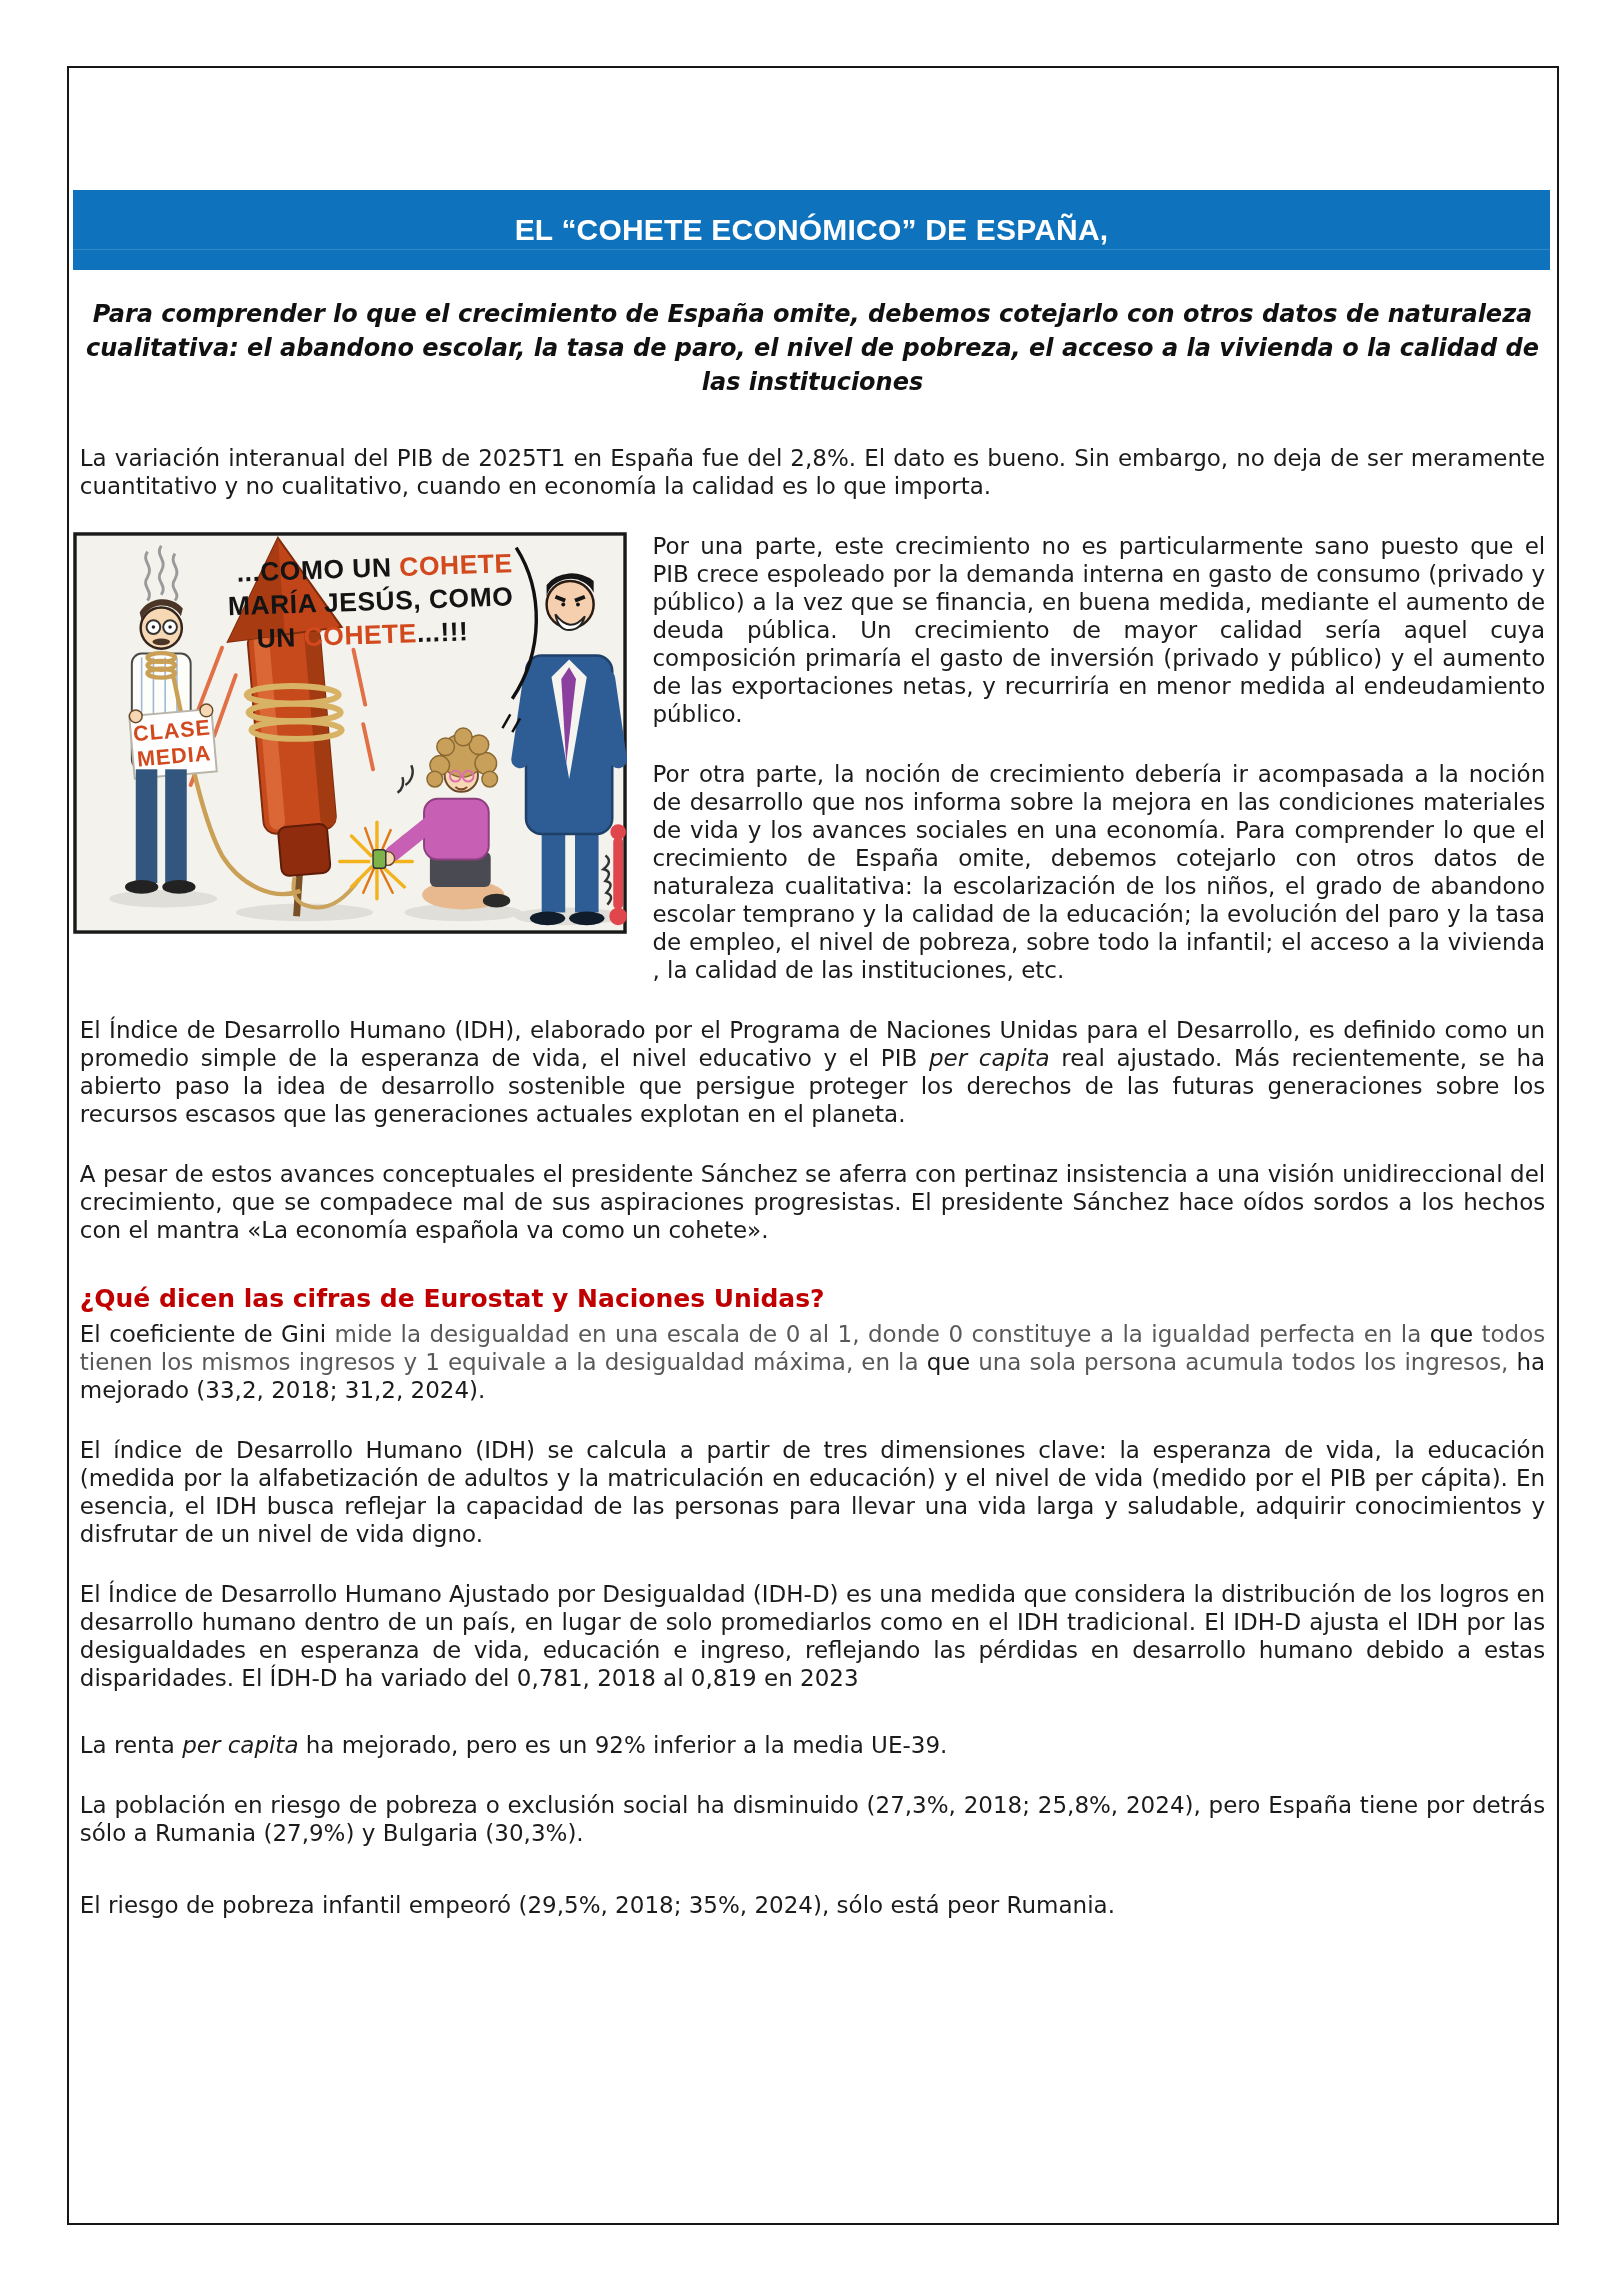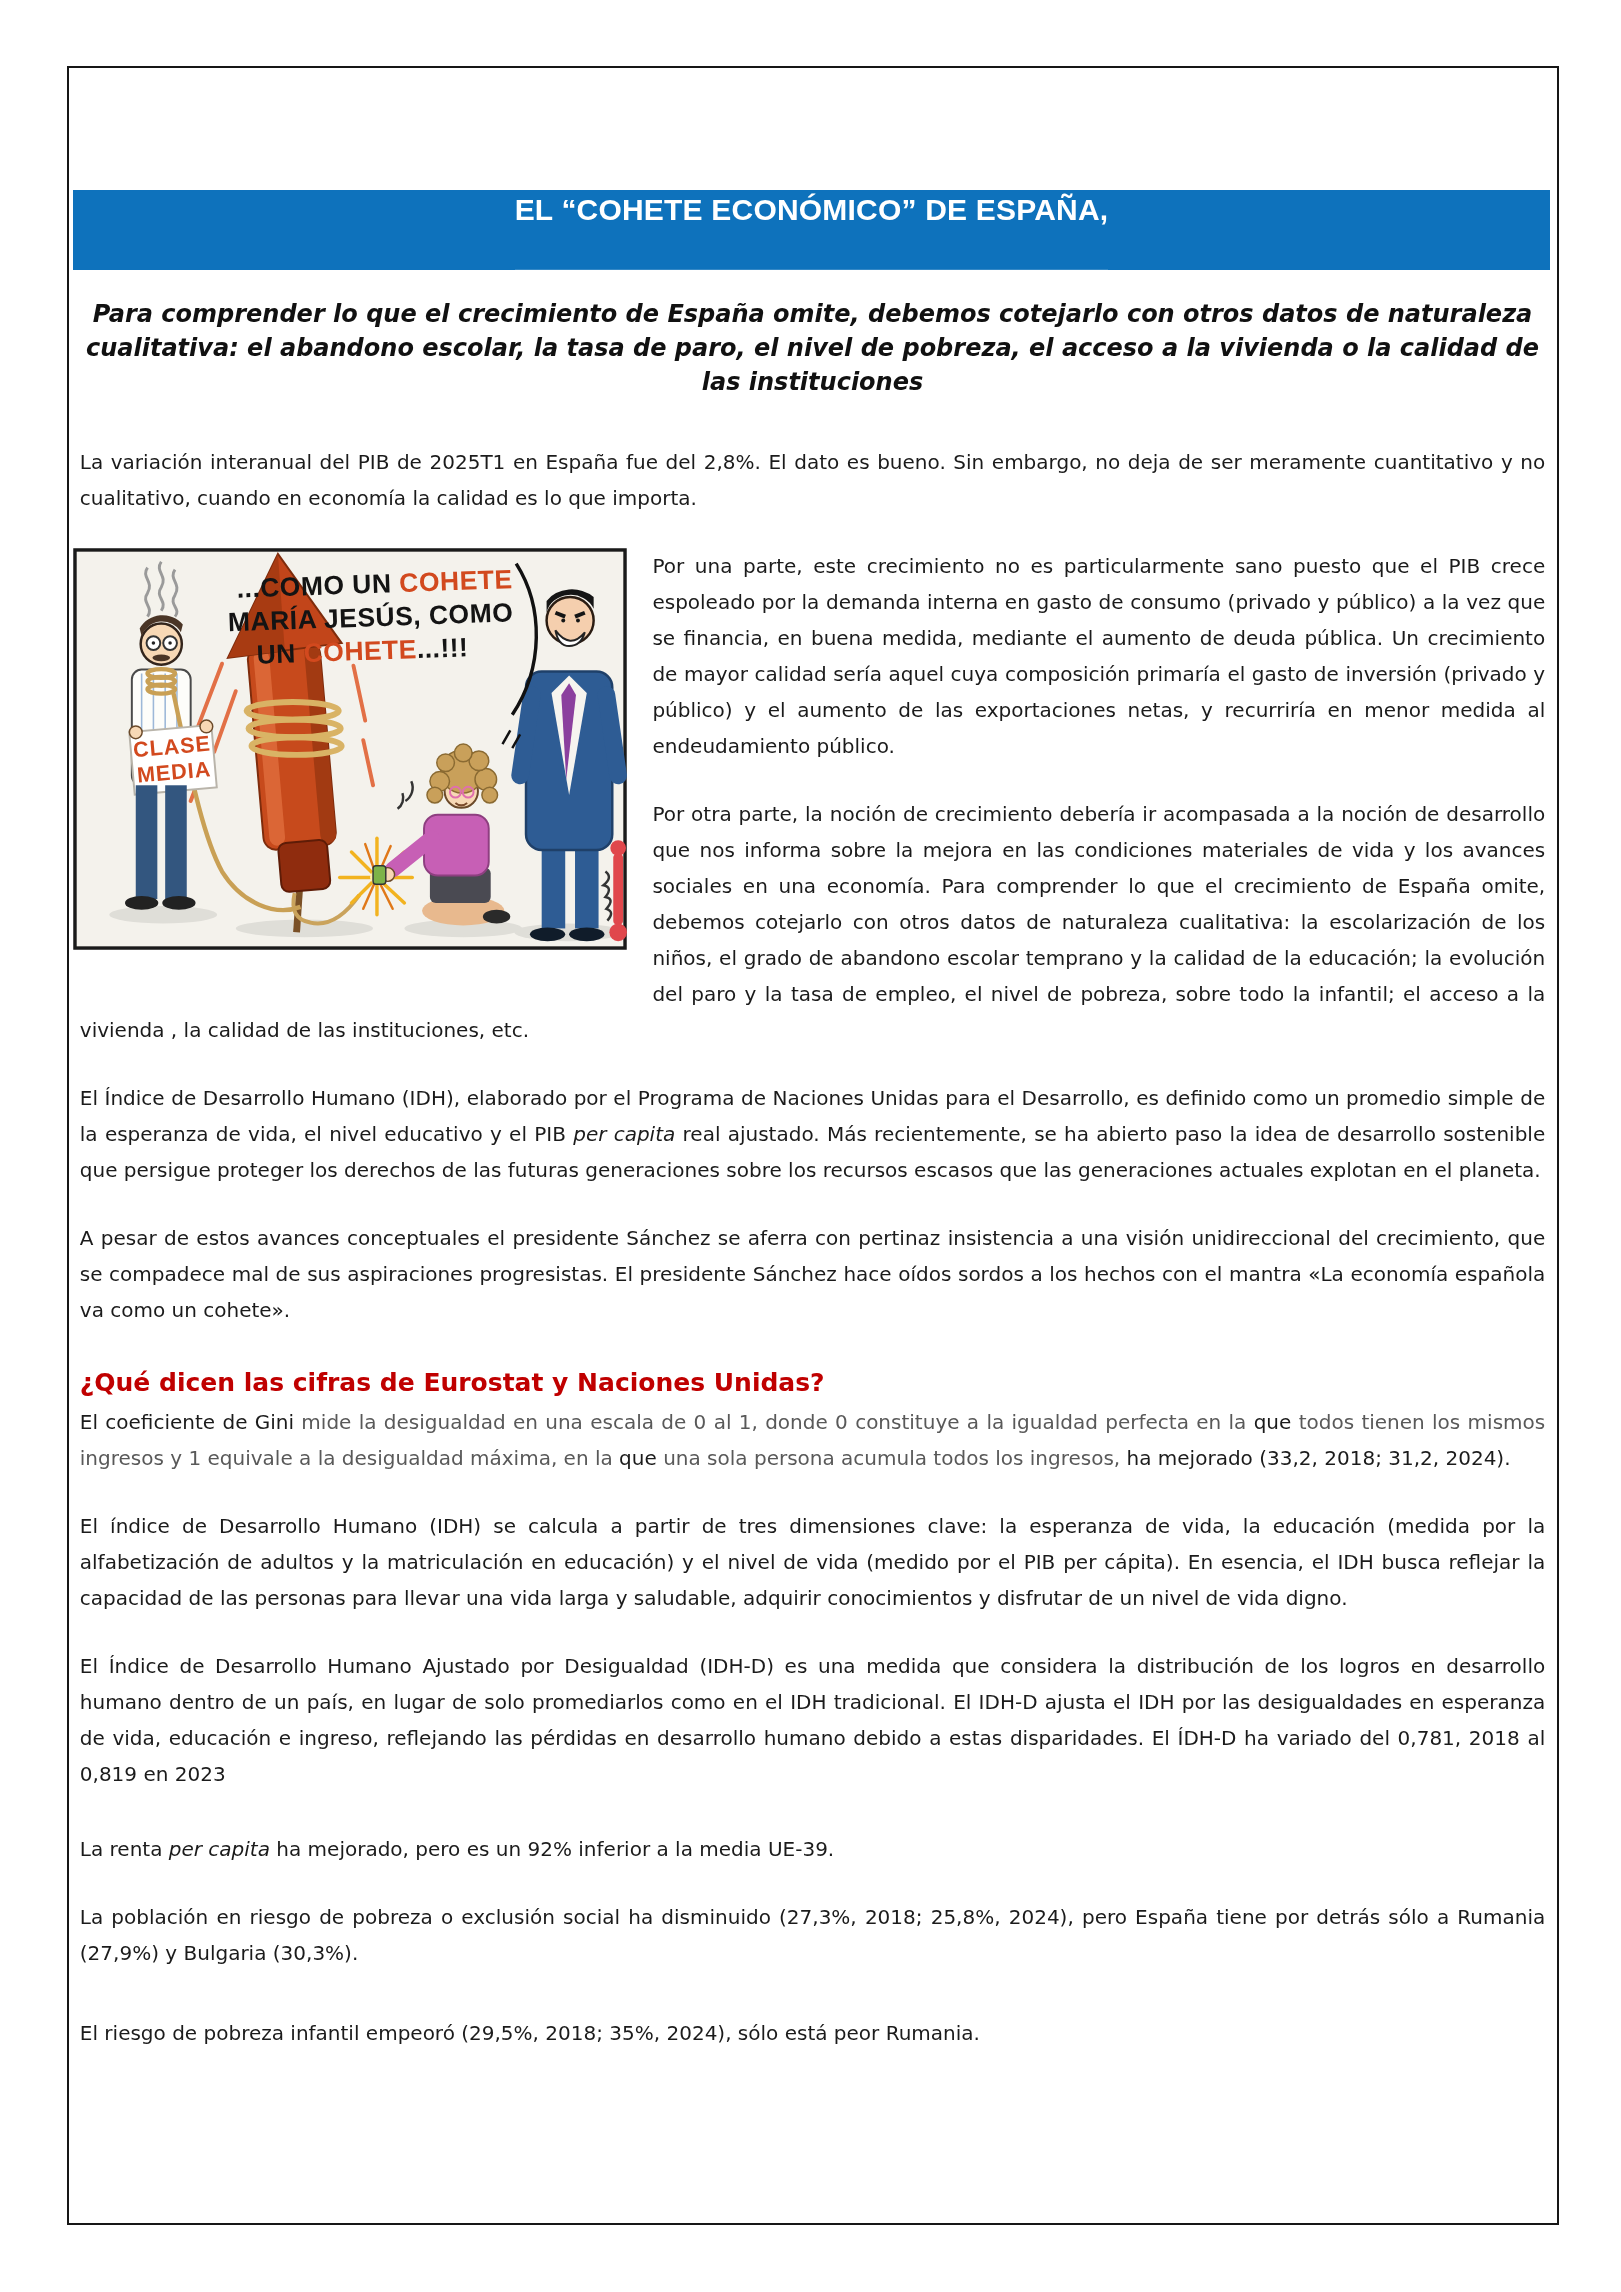--- a/index.html
+++ b/index.html
@@ -7,33 +7,33 @@
     width:1621px;height:2293px;background:#ffffff;position:relative;
     font-family:"DejaVu Sans", sans-serif;color:#1b1b1b;
     -webkit-font-smoothing:antialiased;
   }
   .frame{
     position:absolute;left:67px;top:66px;width:1492px;height:2159px;
     box-sizing:border-box;border:2.9px solid #161616;background:#fff;overflow:hidden;
   }
   .banner{
     margin:122px 6.9px 0 3.9px;height:80px;background:#0E72BC;
-    display:flex;flex-direction:row;justify-content:center;
+    display:flex;flex-direction:column;justify-content:center;
   }
   .banner-line{
     font-family:"Liberation Sans", sans-serif;font-weight:bold;font-size:30px;line-height:39px;
     color:#ffffff;text-align:center;letter-spacing:0.2px;
   }
   .banner-line.first{border-bottom:1px solid rgba(255,255,255,.16);}
   .content{padding:0 11.8px 0 10.8px;}
   .lede{
     margin:26.5px 5.9px 0 5.9px;font-size:24px;line-height:34px;font-weight:bold;font-style:italic;
     text-align:center;color:#111;
   }
-  .para{font-size:20px;line-height:36px;text-align:justify;margin:32px 0 0 0;color:#1b1b1b;}
+  .para{font-size:23px;line-height:28px;text-align:justify;margin:32px 0 0 0;color:#1b1b1b;}
   .p1{margin-top:45px;}
   .flow{margin-top:32px;}
   .flow::after{content:"";display:block;clear:both;}
   .cartoon-figure{
     float:left;width:554px;height:402px;margin:0 25.5px 37px -6.9px;
   }
   .cartoon-figure svg{display:block;width:554px;height:402px;}
   .p-in-flow{margin-top:0;}
   .p-next{margin-top:32px;}
   .section-heading{

